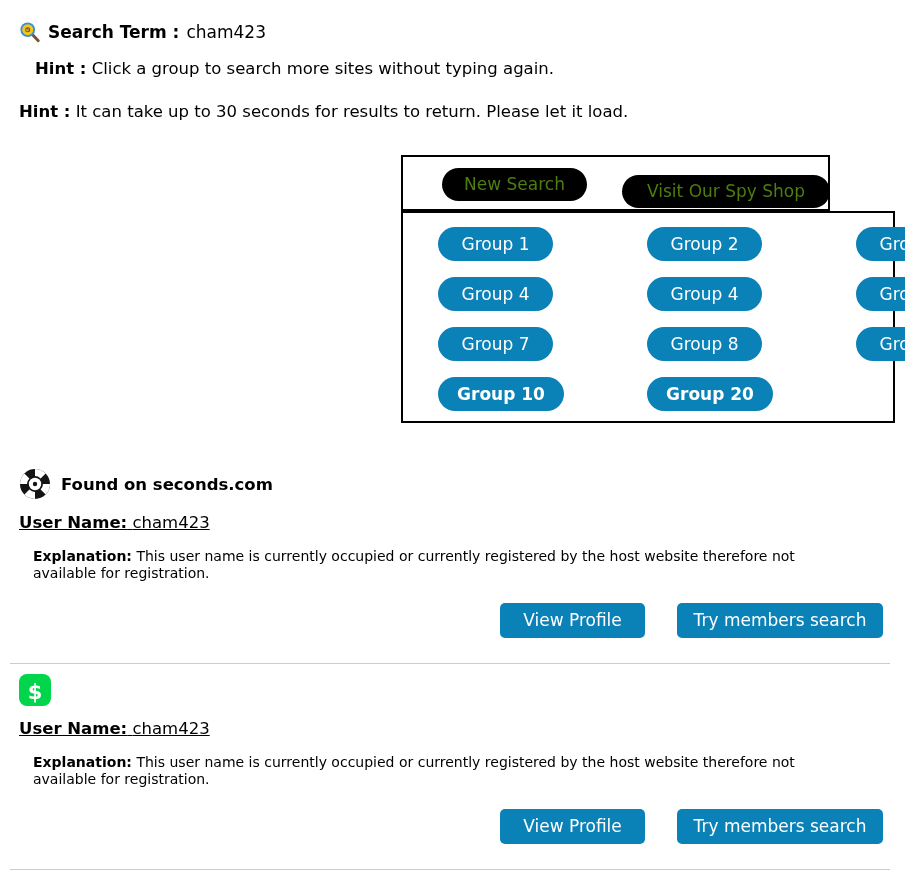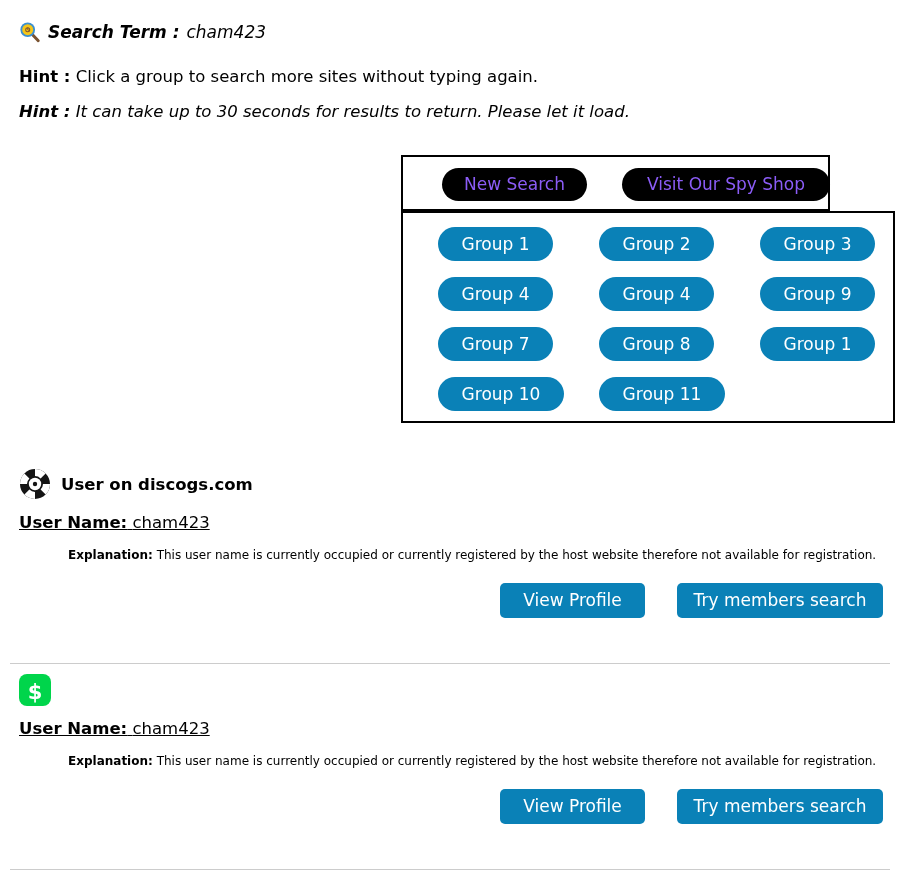--- a/index.html
+++ b/index.html
@@ -21,112 +21,112 @@
   .search-term-line {
     position: absolute;
     left: 19px;
     top: 21px;
     display: flex;
     align-items: center;
     gap: 7px;
     font-size: 17px;
     font-weight: bold;
     white-space: nowrap;
-    font-style: italic;
   }
   .search-term-line .value {
     font-weight: normal;
   }
   .magnifier-icon {
     width: 22px;
     height: 22px;
     display: block;
     flex: none;
   }
 
   .hint {
     position: absolute;
     left: 19px;
     font-size: 16.5px;
     white-space: nowrap;
   }
   .hint .lead { font-weight: bold; }
-  .hint-1 { top: 67px; }
-  .hint-2 { top: 102px; font-style: italic; }
+  .hint-1 { top: 59px; margin-left: 16px; }
+  .hint-2 { top: 102px; }
 
   
   .nav-panel {
     position: absolute;
     left: 401px;
     top: 155px;
     width: 429px;
     height: 56px;
     border: 2px solid #000000;
     background: #ffffff;
     display: flex;
     align-items: center;
   }
   .pill-black {
     background: #000000;
-    color: #8b5cf6;
+    color: #4d7c0f;
     border: none;
     border-radius: 999px;
     font-family: "DejaVu Sans", "Liberation Sans", sans-serif;
     font-size: 17px;
     height: 33px;
     cursor: pointer;
     padding: 0 20px;
     line-height: 33px;
     white-space: nowrap;
   }
   .btn-new-search {
     position: absolute;
     left: 39px;
     width: 145px;
     top: 11px;
   }
   .btn-spy-shop {
     position: absolute;
     left: 219px;
     width: 208px;
-    top: 11px;
+    top: 18px;
   }
 
   
   .groups-panel {
     position: absolute;
     left: 401px;
     top: 211px;
     width: 494px;
     height: 212px;
     border: 2px solid #000000;
     background: #ffffff;
     padding: 14px 0 0 0;
   }
   .group-row {
     display: flex;
     height: 50px;
     padding-left: 35px;
+    gap: 48px;
   }
   .pill-blue {
     background: #0a81b7;
     color: #ffffff;
     border: none;
     border-radius: 999px;
     font-family: "DejaVu Sans", "Liberation Sans", sans-serif;
     font-size: 17px;
     height: 34px;
     width: 115px;
     cursor: pointer;
     white-space: nowrap;
     text-align: center;
     padding: 0;
     line-height: 34px;
   }
-  .pill-blue.wide { width: 126px; }
+  .pill-blue.wide { width: 126px; font-weight: bold; }
   .group-cell {
     width: 161px;
     flex: none;
   }
 
   
   .result {
     position: absolute;
     left: 0;
     width: 905px;
@@ -159,24 +159,23 @@
     font-size: 16.5px;
     white-space: nowrap;
     text-decoration: underline;
   }
   .username-line .lead { font-weight: bold; }
 
   .explanation {
     padding-left: 33px;
     padding-right: 22px;
     margin-top: 16px;
-    font-size: 12px;
+    font-size: 14px;
     line-height: 1.2;
     max-width: 880px;
-    margin-left: 35px;
   }
   .explanation .lead { font-weight: bold; }
 
   .action-row {
     display: flex;
     justify-content: flex-end;
     gap: 32px;
     padding-right: 22px;
     margin-top: 21px;
   }
@@ -247,37 +246,37 @@
     <div class="group-cell"><button class="pill-blue">Group 4</button></div>
     <div class="group-cell"><button class="pill-blue">Group 9</button></div>
   </div>
   <div class="group-row">
     <div class="group-cell"><button class="pill-blue">Group 7</button></div>
     <div class="group-cell"><button class="pill-blue">Group 8</button></div>
     <div class="group-cell"><button class="pill-blue">Group 1</button></div>
   </div>
   <div class="group-row">
     <div class="group-cell"><button class="pill-blue wide">Group 10</button></div>
-    <div class="group-cell"><button class="pill-blue wide">Group 11</button></div>
+    <div class="group-cell"><button class="pill-blue wide">Group 20</button></div>
     <div class="group-cell"></div>
   </div>
 </div>
 
 <div class="result result-1">
   <div class="result-head">
     <svg class="site-icon" viewBox="0 0 32 32">
       <circle cx="16" cy="16" r="15" fill="#141414"></circle>
       <circle cx="16" cy="16" r="6.2" fill="#ffffff"></circle>
       <circle cx="16" cy="16" r="2.2" fill="#141414"></circle>
       <path d="M16 1 A15 15 0 0 1 26.6 5.4 L21.6 10.4 A8 8 0 0 0 16 8 Z" fill="#ffffff"></path>
       <path d="M31 16 A15 15 0 0 1 26.6 26.6 L21.6 21.6 A8 8 0 0 0 24 16 Z" fill="#ffffff"></path>
       <path d="M16 31 A15 15 0 0 1 5.4 26.6 L10.4 21.6 A8 8 0 0 0 16 24 Z" fill="#ffffff"></path>
       <path d="M1 16 A15 15 0 0 1 5.4 5.4 L10.4 10.4 A8 8 0 0 0 8 16 Z" fill="#ffffff"></path>
     </svg>
-    <span class="site-title">User on discogs.com</span>
+    <span class="site-title">Found on seconds.com</span>
   </div>
   <div class="username-line">
     <span class="lead">User Name:</span>
     <span>cham423</span>
   </div>
   <div class="explanation">
     <span class="lead">Explanation:</span>
     <span>This user name is currently occupied or currently registered by the host website therefore not available for registration.</span>
   </div>
   <div class="action-row">

